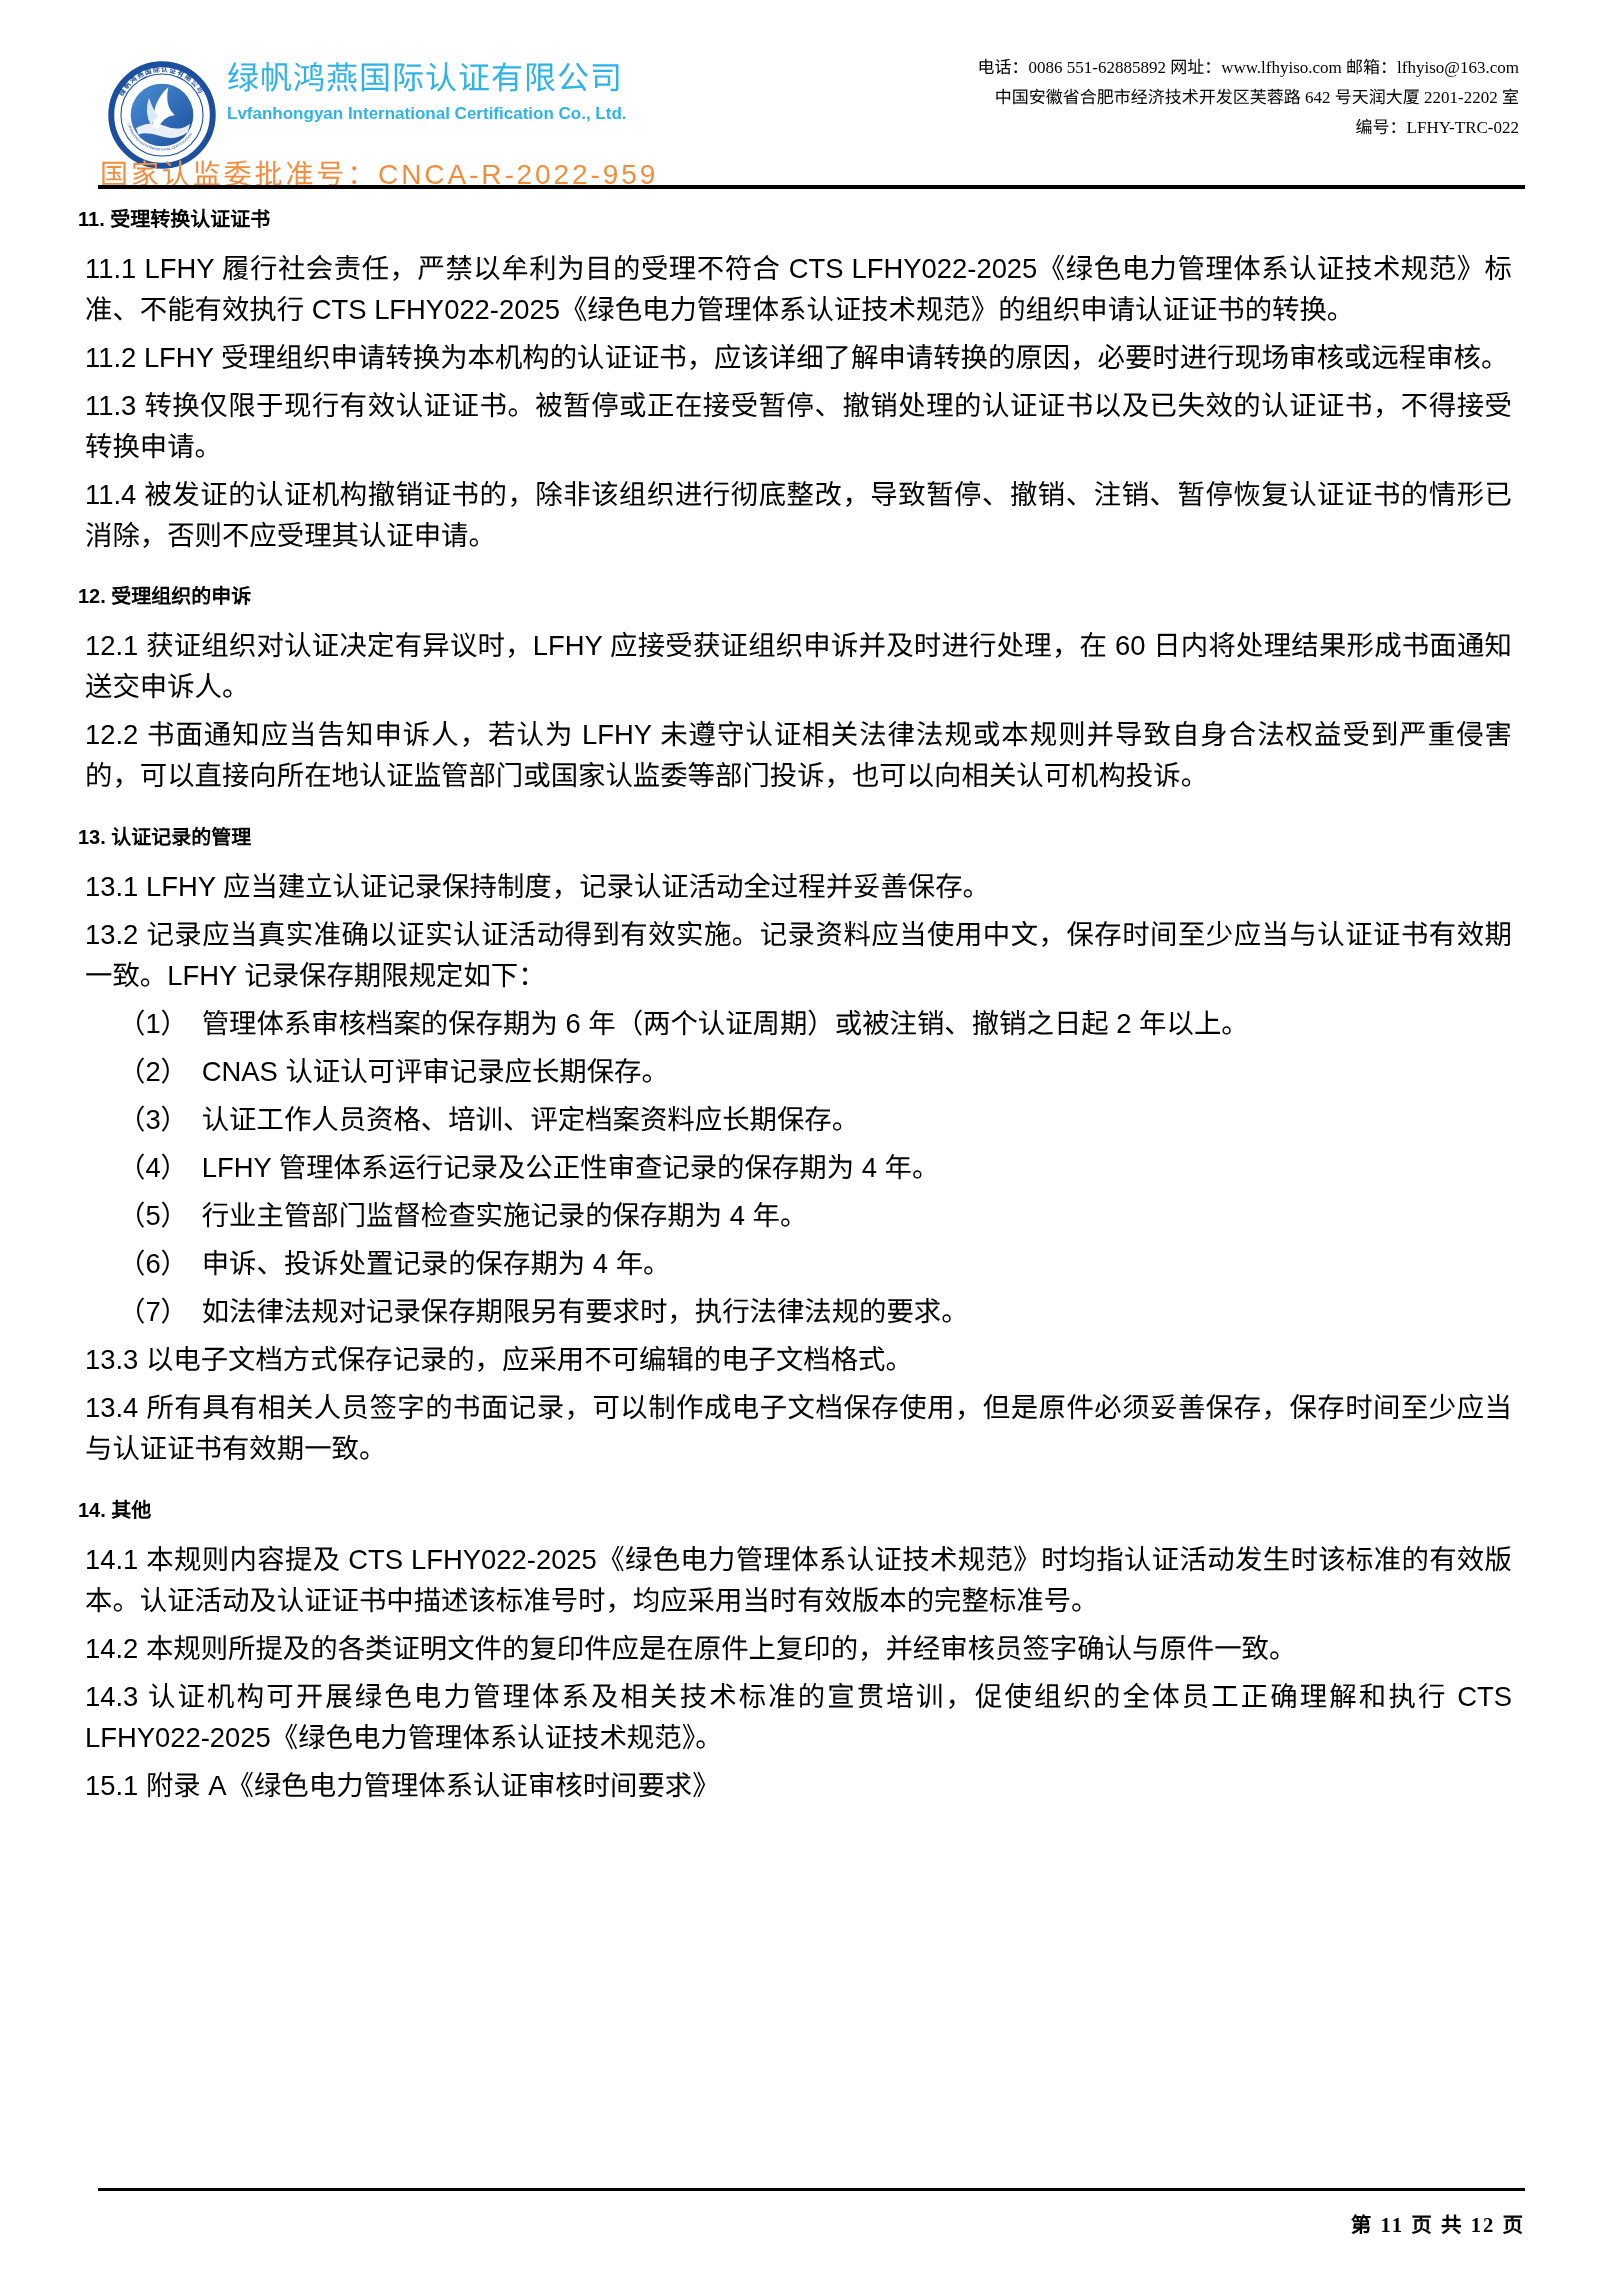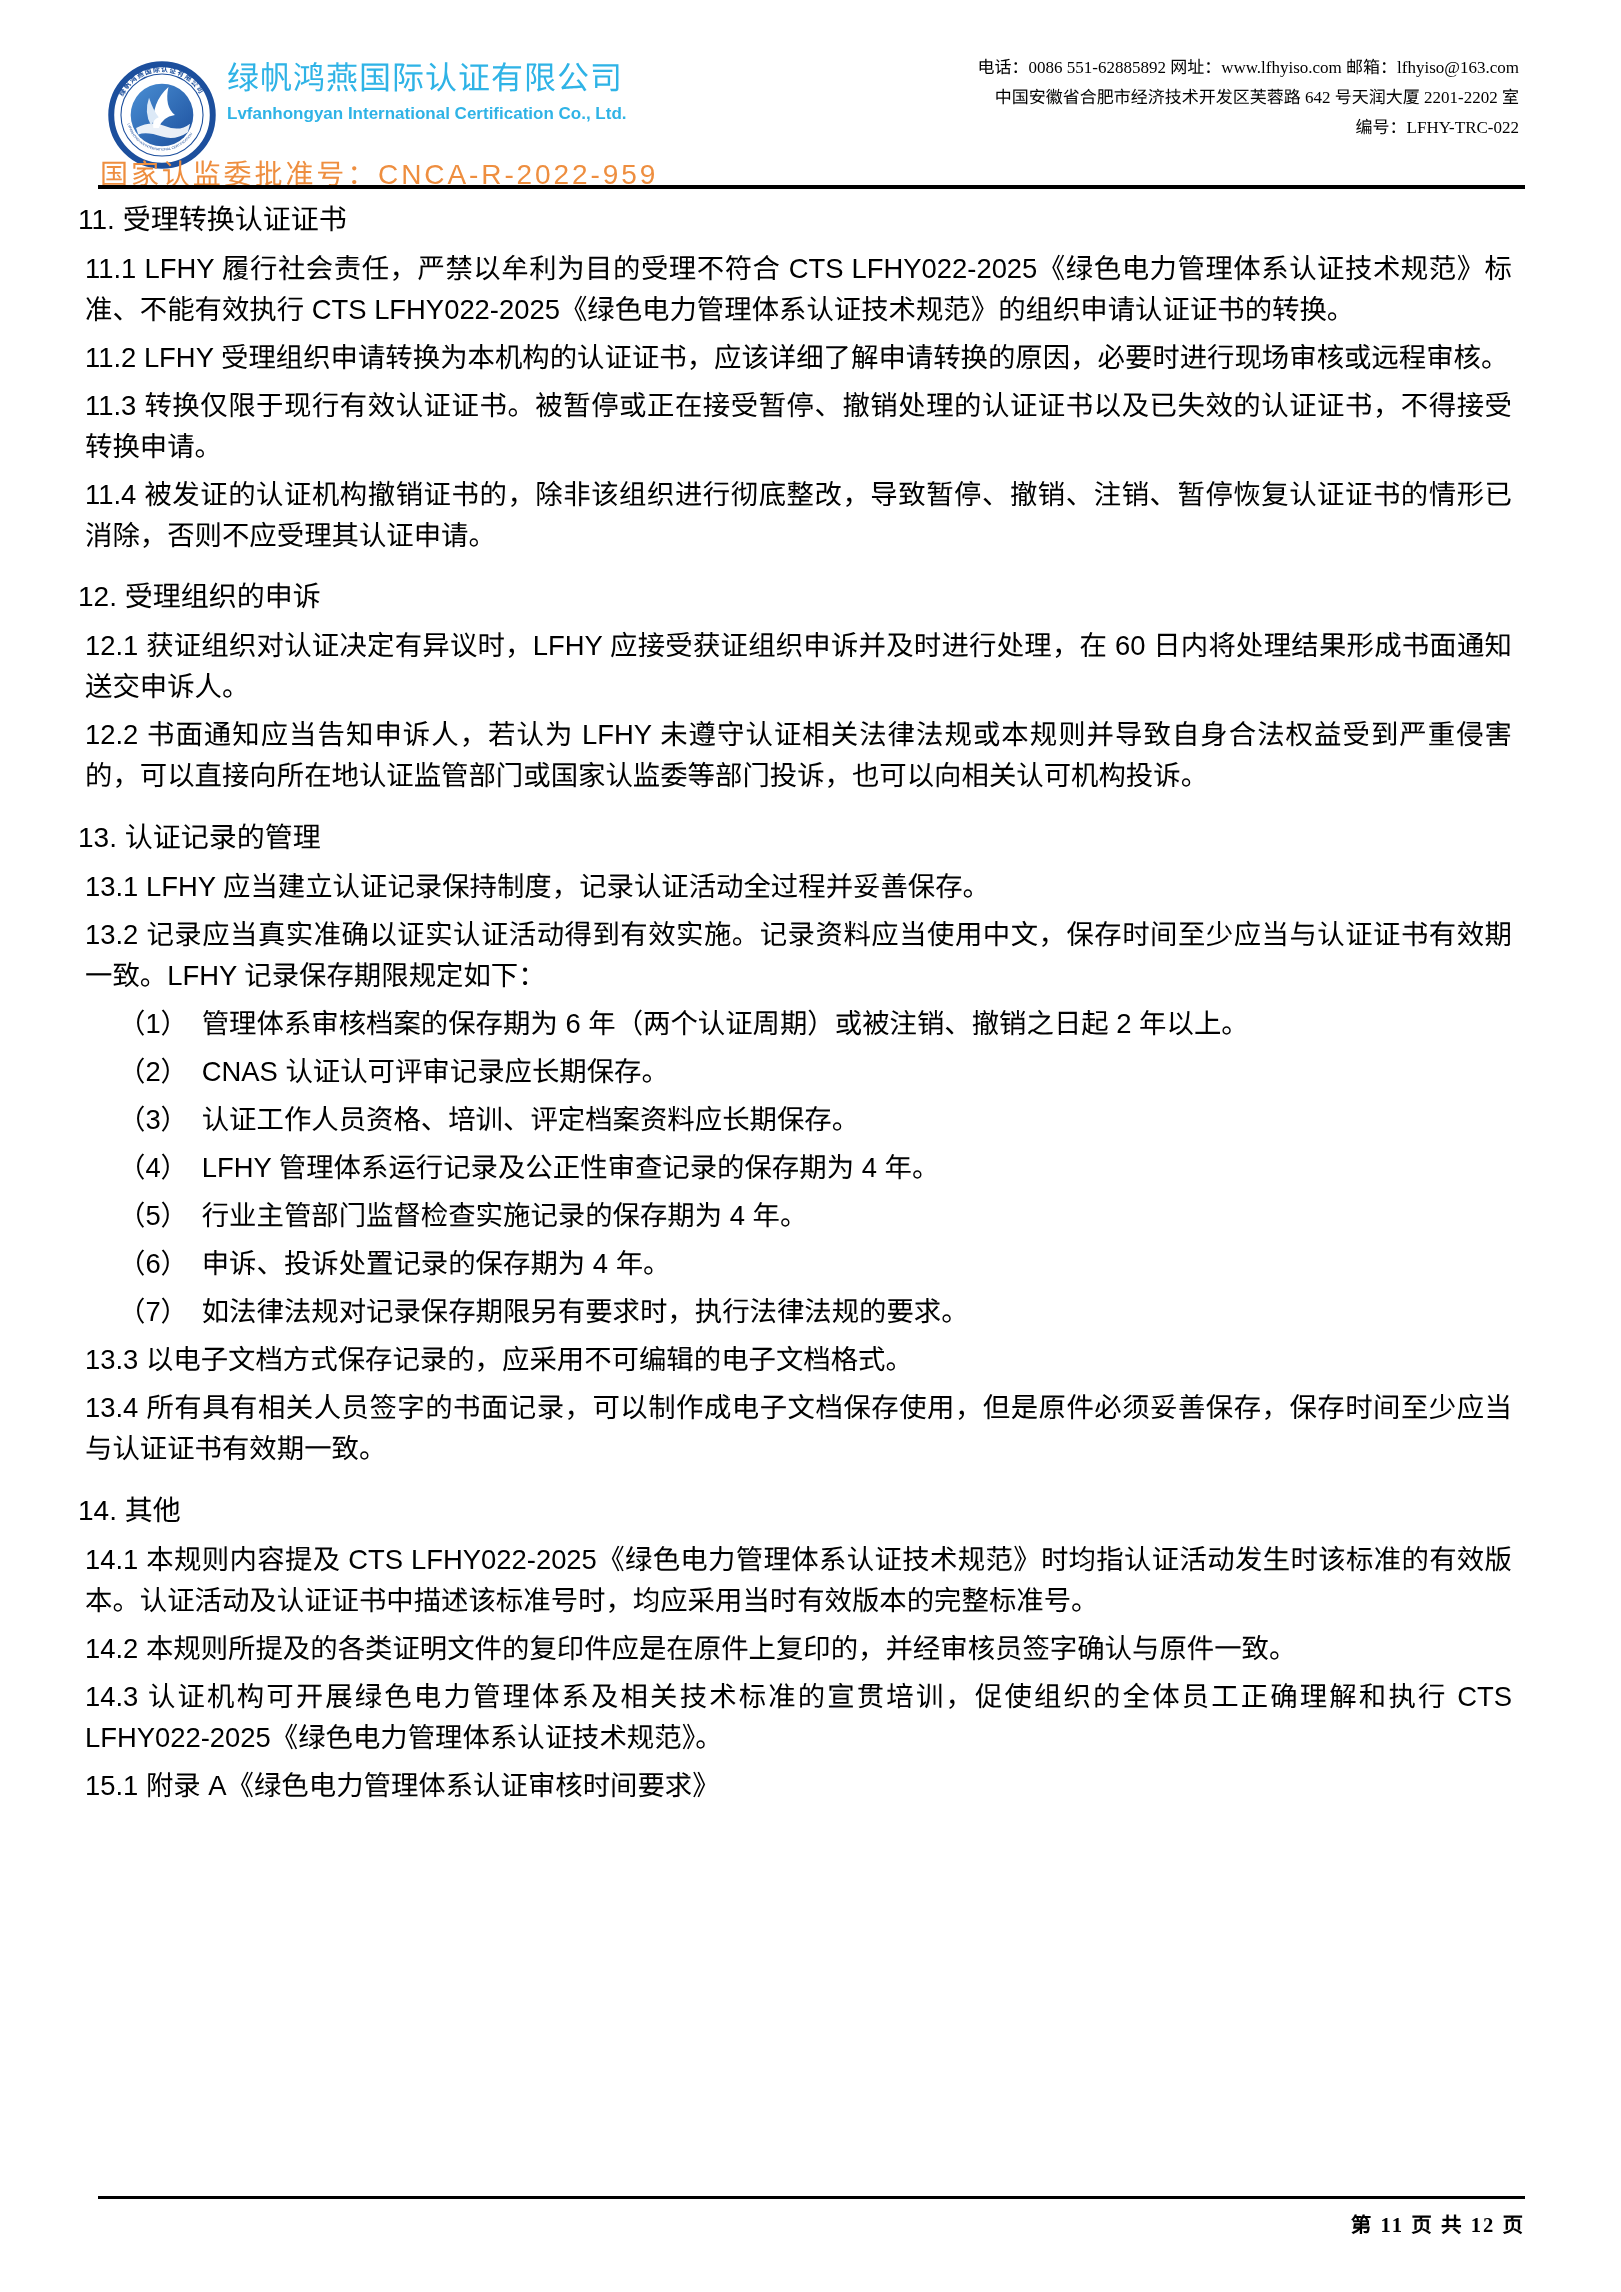--- a/index.html
+++ b/index.html
@@ -56,41 +56,41 @@
     height: 3.9px; background: #000;
   }
 
   
   .doc-body {
     position: absolute; left: 78px; right: 102px; top: 192px;
     font-size: 27.4px;
     line-height: 41px;
   }
   .sec-heading {
-    font-size: 28px;
+    font-size: 20px;
     line-height: 43px;
-    font-weight: normal;
+    font-weight: bold;
     margin: 19.6px 0 5.9px 0;
   }
   .doc-body .sec-heading:first-child { margin-top: 5.9px; }
   .para {
     margin: 7px;
     text-align: justify;
   }
   .para.indent {
     padding-left: 33px;
     text-align: left;
   }
   .li-num { margin-right: 13.7px; }
 
   
   .footer {
     position: absolute; left: 98px; right: 96px; bottom: 55px;
     border-top: 3.9px solid #000;
-    padding-top: 9px;
+    padding-top: 17px;
     text-align: right;
     font-family: "Liberation Serif", "DejaVu Serif", serif;
     font-size: 20.6px;
     font-weight: 600;
     letter-spacing: 2px;
   }
 </style>
 </head>
 <body>
 

